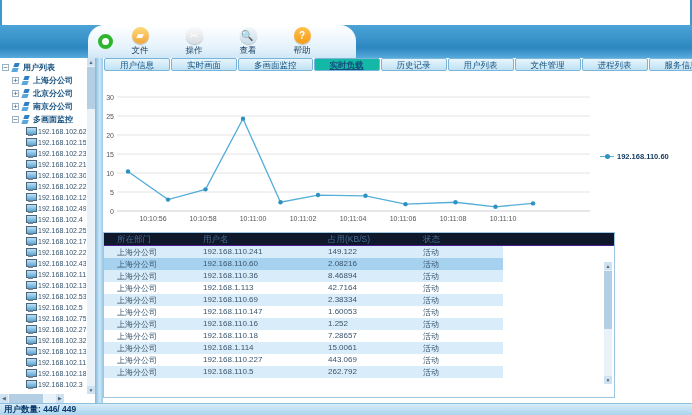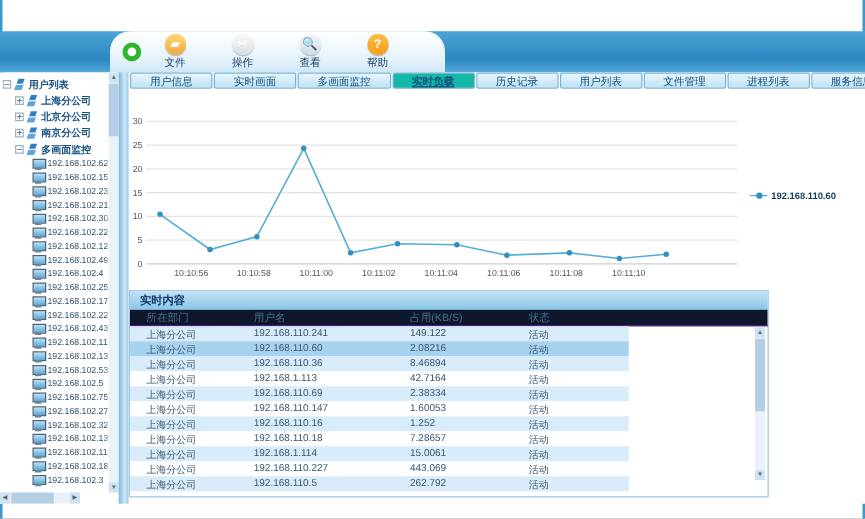--- a/index.html
+++ b/index.html
@@ -322,21 +322,20 @@
         <circle cx="352.4999999999998" cy="114.26" r="2.2" fill="#2f90c2"></circle>
         <circle cx="392.5" cy="118.82" r="2.2" fill="#2f90c2"></circle>
         <circle cx="430" cy="115.4" r="2.2" fill="#2f90c2"></circle>
       </svg>
     <div class="legend">
       <span class="lmark"></span>
       <span class="ltext">192.168.110.60</span>
     </div>
 
     <div class="listview">
-      <div class="lv-title">实时内容</div>
       <div class="lv-header" id="lv-header">
           <span class="c0">所在部门</span>
           <span class="c1">用户名</span>
           <span class="c2">占用(KB/S)</span>
           <span class="c3">状态</span>
         </div>
       <div class="lv-rows" id="lv-rows">
           <div class="lv-row alt">
             <span class="c0">上海分公司</span>
             <span class="c1">192.168.110.241</span>
@@ -405,14 +404,17 @@
           </div>
         </div>
       <div class="lv-scroll">
         <div class="arrow a-up">▲</div>
         <div class="thumb"></div>
         <div class="arrow a-down">▼</div>
       </div>
     </div>
   </div>
 
+  <div class="statusbar">
+    <span>用户数量: 446/ 449</span>
+  </div>
 
 </div>
 
 </body></html>

